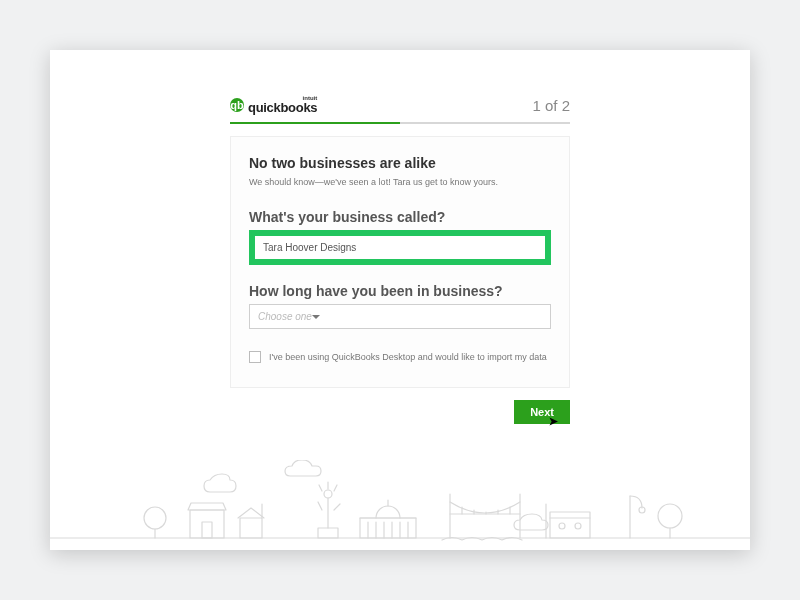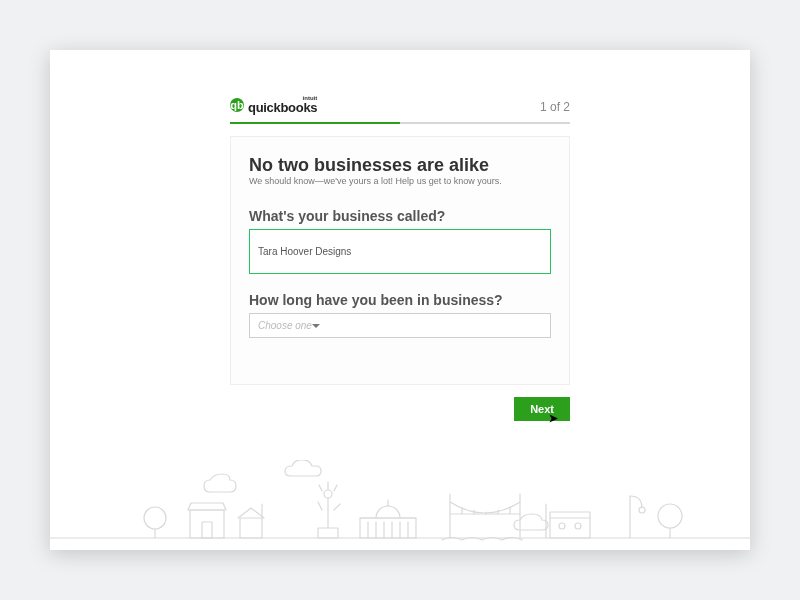--- a/index.html
+++ b/index.html
@@ -39,45 +39,45 @@
       display: flex;
       align-items: center;
       justify-content: center;
       color: #fff;
       font-size: 11px;
       font-weight: bold;
     }
     .logo-text-group { display: flex; flex-direction: column; line-height: 1; text-align: right; }
     .logo-intuit { font-size: 6px; color: #333; font-weight: 600; margin-left: 1px; }
     .logo-qb { font-size: 13px; font-weight: 700; color: #222; letter-spacing: -0.3px; }
-    .step-indicator { font-size: 12px; color: #888; margin-left: 28px; }
+    .step-indicator { font-size: 15px; color: #888; margin-left: 28px; }
     .progress-track {
       margin: 0 180px;
       height: 2px;
       background: #d7d7d7;
       position: relative;
     }
     .progress-fill {
       position: absolute;
       left: 0; top: 0; bottom: 0;
       background: #2ca01c;
     }
     .card {
       margin: 12px 180px 0 180px;
       background: #fdfdfd;
       border: 1px solid #eeeeee;
       padding: 18px 18px 24px 18px;
     }
-    .card h2 { font-size: 18px; font-weight: 700; color: #333; }
+    .card h2 { font-size: 14px; font-weight: 700; color: #333; margin-bottom: 6px; }
     .card-sub { font-size: 9px; color: #777; margin-bottom: 22px; }
     .field-label { font-size: 14px; font-weight: 700; color: #555; margin-bottom: 5px; display: block; }
     .text-input {
       width: 100%;
-      border: 1px solid #22c55e;
-      padding: 16px 8px;
+      border: 6px solid #22c55e;
+      padding: 6px 8px;
       font-size: 10px;
       color: #555;
       background: #fff;
       margin-bottom: 18px;
     }
     .select-wrap {
       width: 100%;
       border: 1px solid #cfcfcf;
       padding: 6px 8px;
       font-size: 10px;
@@ -144,31 +144,35 @@
     </div>
     <div class="step-indicator">1 of 2</div>
   </div>
 
   <div class="progress-track">
     <div class="progress-fill" style="width:50%"></div>
   </div>
 
   <div class="card">
     <h2>No two businesses are alike</h2>
-    <p class="card-sub">We should know—we've yours a lot! Help us get to know yours.</p>
+    <p class="card-sub">We should know—we've seen a lot! Tara us get to know yours.</p>
 
     <label class="field-label">What's your business called?</label>
     <input type="text" class="text-input" value="Tara Hoover Designs" style="">
 
     <label class="field-label">How long have you been in business?</label>
     <div class="select-wrap">
       <span>Choose one</span>
       <span class="chevron"></span>
     </div>
 
+    <div class="checkbox-row">
+      <div class="cb-box"></div>
+      <span class="cb-label">I've been using QuickBooks Desktop and would like to import my data</span>
+    </div>
   </div>
 
   <div class="action-row">
     <button class="next-btn">
       <span>Next</span>
       <span class="cursor-arrow">➤</span>
     </button>
   </div>
 
   <svg class="cityscape" viewBox="0 0 700 90" preserveAspectRatio="xMidYMax meet">

